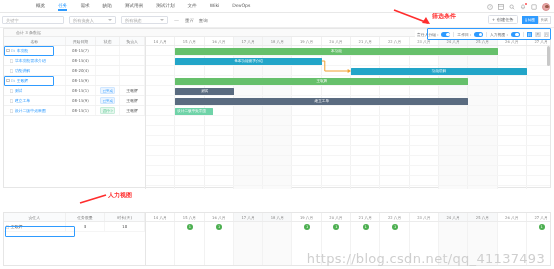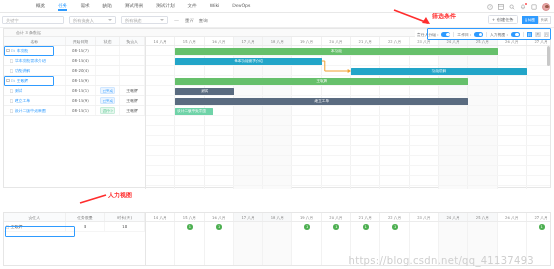--- a/index.html
+++ b/index.html
@@ -121,21 +121,21 @@
   .p2grid { display:flex; height:100%;}
   .p2left { width:142px; border-right:1px solid #e6e6e6; flex:none;}
   .p2head { display:flex; height:9px; border-bottom:1px solid #ececec; background:#fafbfc;}
   .p2head div{font-size:3.9px;color:#7a7a7a;display:flex;align-items:center;justify-content:center;border-right:1px solid #f0f0f0;}
   .r-own{width:62px;} .r-cnt{width:40px;} .r-dur{width:40px;}
   .p2row{display:flex;height:10px;border-bottom:1px solid #f5f5f5;}
   .p2row>div{font-size:3.9px;display:flex;align-items:center;border-right:1px solid #f5f5f5;}
   .p2right{flex:1;position:relative;overflow:hidden;}
   .circ{position:absolute;width:6px;height:6px;border-radius:50%;background:#4caf50;color:#fff;font-size:3.6px;display:flex;align-items:center;justify-content:center;}
 
-  .watermark{position:absolute;right:20px;bottom:3px;font-size:10px;color:#cfcfcf;letter-spacing:0.3px;z-index:40;}
+  .watermark{position:absolute;right:9px;bottom:3px;font-size:13px;color:#cfcfcf;letter-spacing:0.3px;z-index:40;}
   .scrollbar-v{position:absolute;right:0;top:9px;width:3px;height:20px;background:#c8c8c8;border-radius:2px;}
 </style>
 </head>
 <body>
 
 <div class="app">
 
   <div class="topnav">
     <div class="nav-items" id="navItems">
         <div class="nav-item">概览</div>

